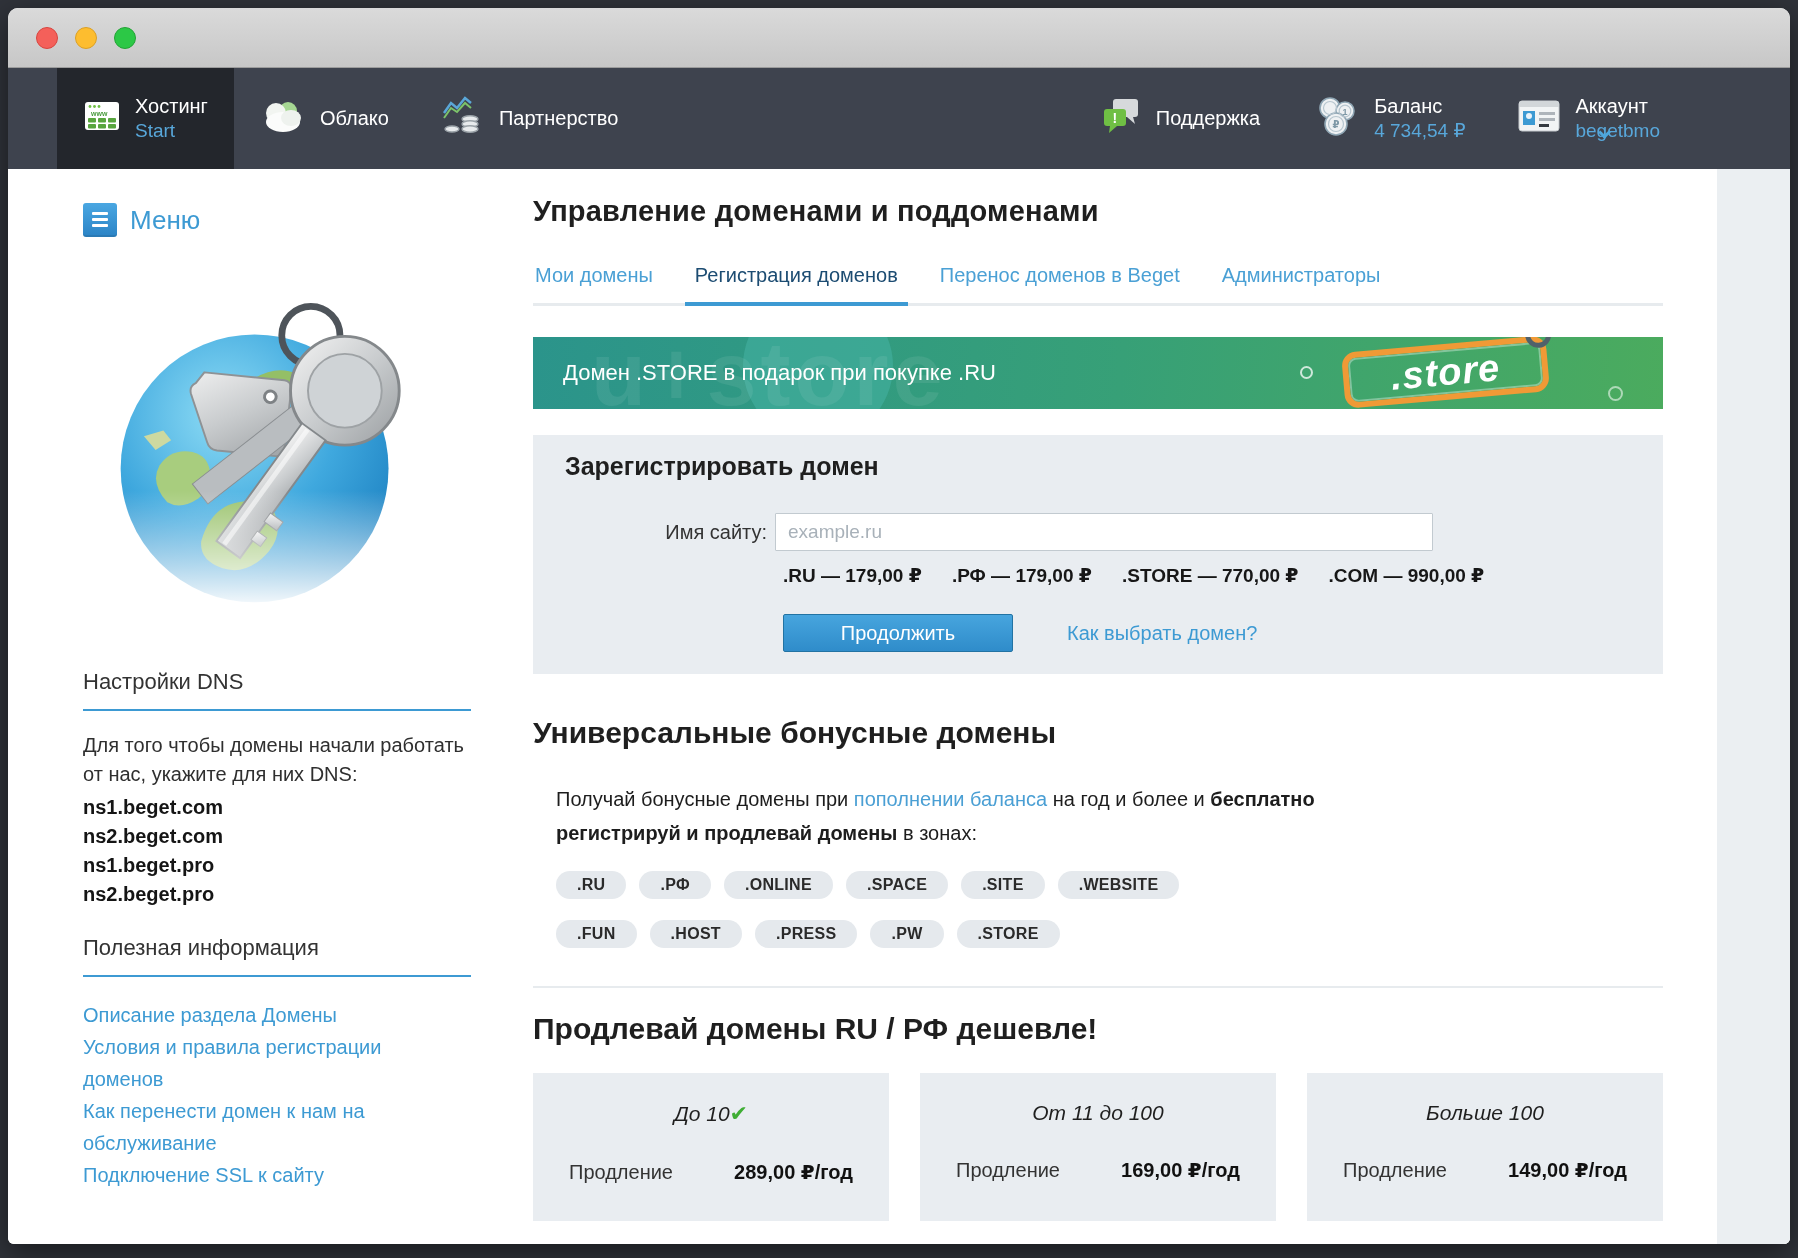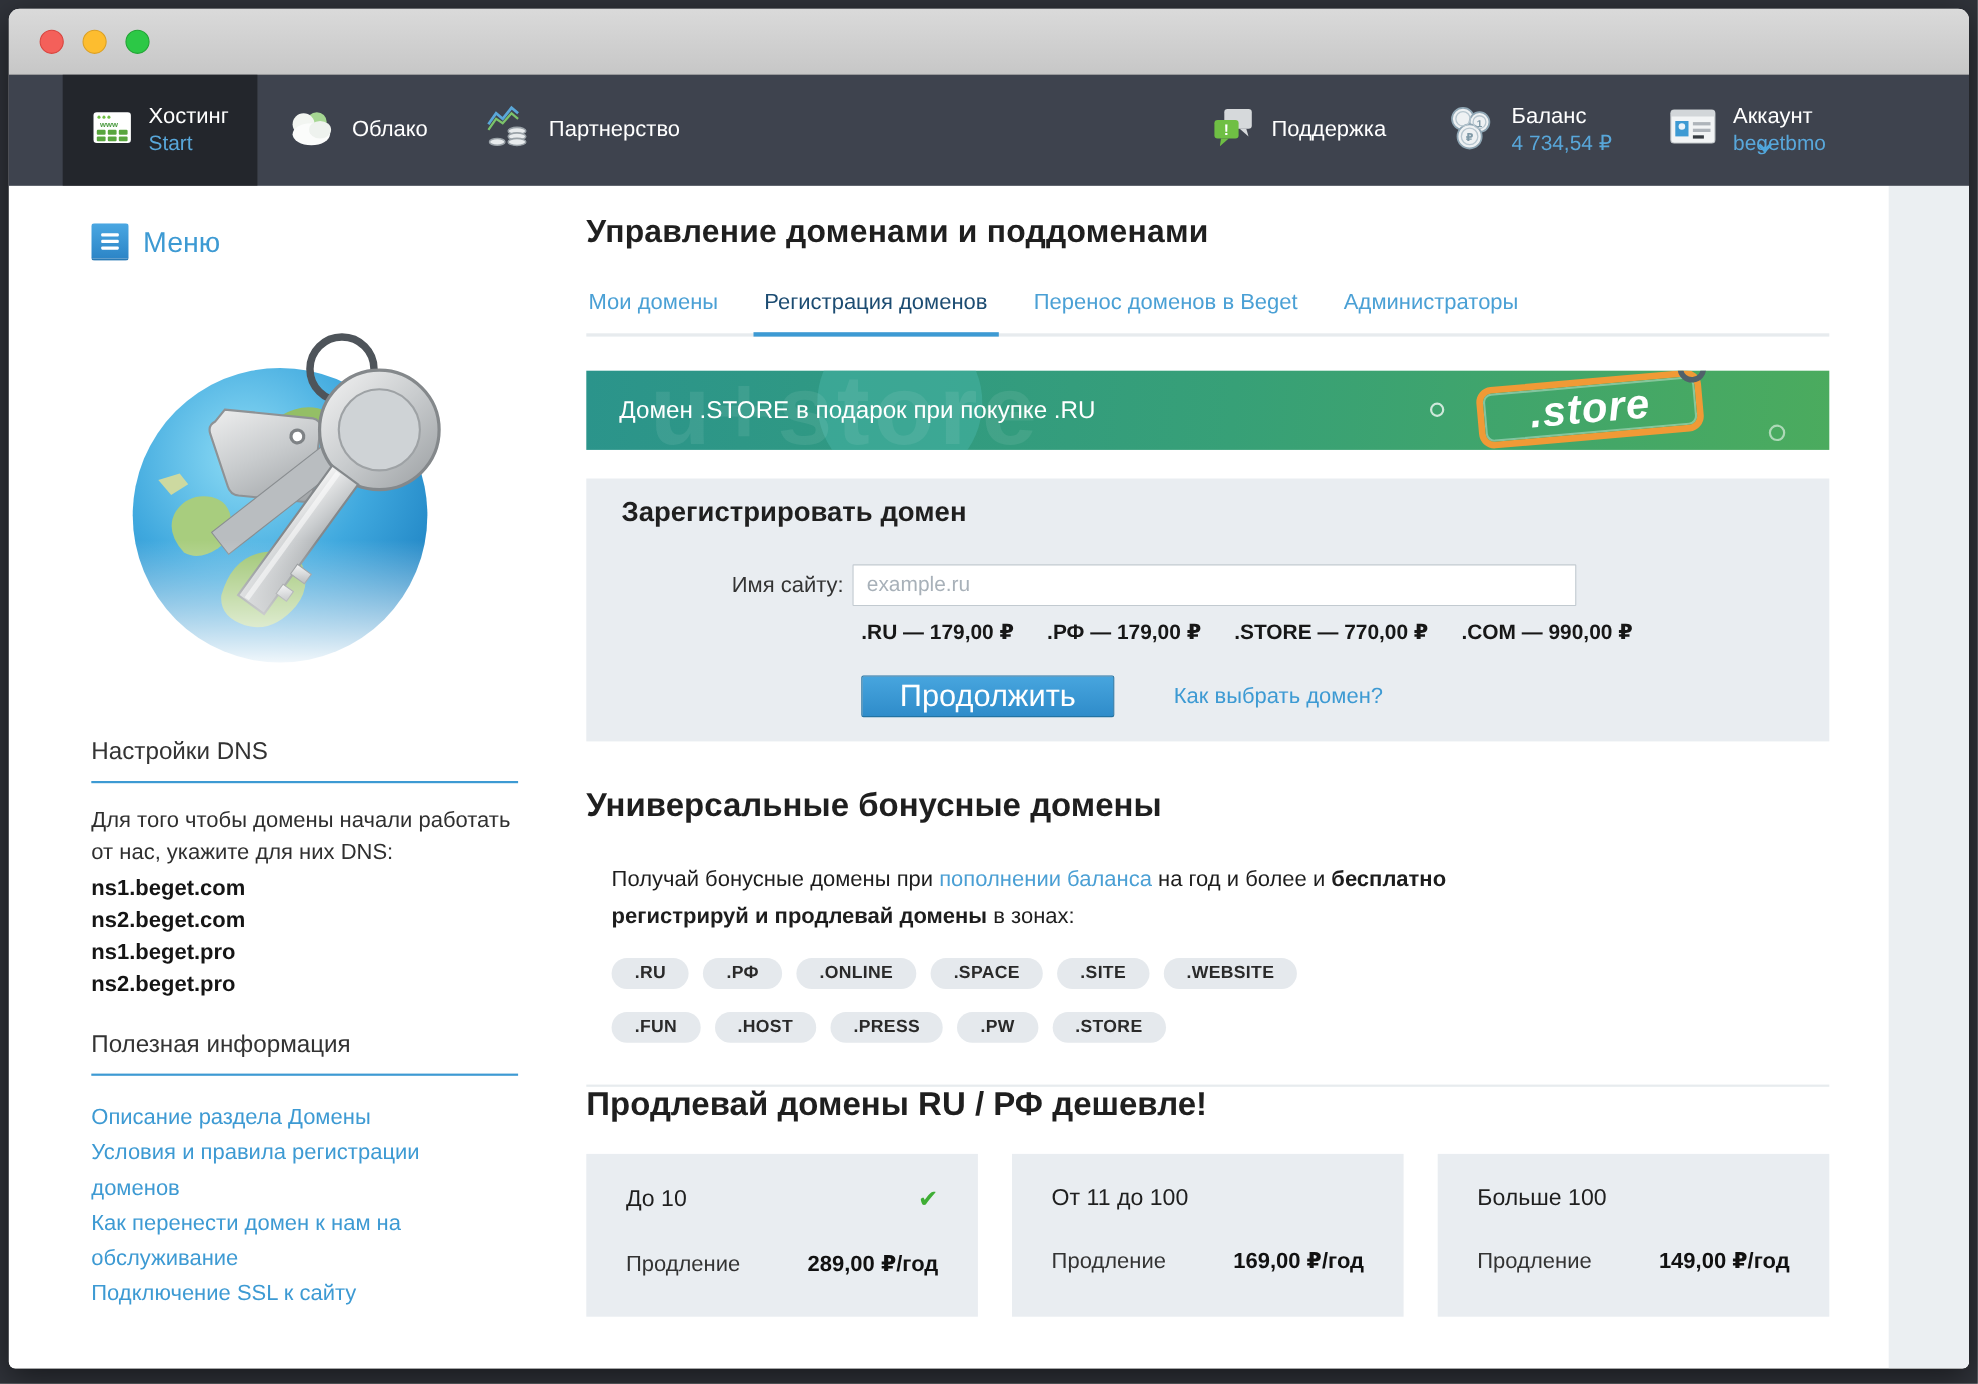--- a/index.html
+++ b/index.html
@@ -113,21 +113,21 @@
   .form-row label { width:210px; text-align:right; font-size:20px; color:#333; padding-right:8px; }
   .form-row input {
     width:658px; height:38px; border:1px solid #c2cad0; border-radius:1px;
     font-size:19px; padding:0 12px; color:#333; outline:none;
     font-family:"Liberation Sans","DejaVu Sans",sans-serif;
   }
   .form-row input::placeholder { color:#a8b1b9; }
   .prices { margin:13px 0 0 218px; display:flex; gap:30px; font-size:19px; font-weight:700; color:#171717; }
   .form-actions { margin:27px 0 0 218px; display:flex; align-items:center; gap:54px; }
   .btn-continue {
-    width:230px; height:38px; color:#fff; font-size:28px; cursor:pointer;
+    width:230px; height:38px; color:#fff; font-size:20px; cursor:pointer;
     background:linear-gradient(#47a5de,#2f8cca); border:1px solid #2273a3; border-radius:2px;
     font-family:"Liberation Sans","DejaVu Sans",sans-serif;
   }
   .help-link { color:#3d9ad3; font-size:20px; text-decoration:none; cursor:pointer; }
   
   .sec-title { font-size:30px; font-weight:700; color:#1f1f1f; }
   .sec-title.bonus-t { margin-top:42px; }
   .bonus { display:flex; margin-top:30px; }
   .bonus-empty {
     width:229px; min-height:165px; padding:0 28px;
@@ -136,25 +136,25 @@
   }
   .bonus-right { margin-left:23px; flex:1; }
   .bonus-text { margin-top:2px; font-size:20px; line-height:1.7; color:#1d1d1d; max-width:820px; }
   .bonus-text a { color:#4a9fd4; text-decoration:none; cursor:pointer; }
   .pills { display:flex; gap:13px; margin-top:21px; }
   .pill {
     background:#e5e9ed; border-radius:15px; padding:5px 21px;
     font-size:16px; font-weight:700; color:#2a2a2a; letter-spacing:.3px; white-space:nowrap;
   }
   .divider { margin-top:38px; height:2px; background:#e7ebee; }
-  .sec-title.renew-t { }
+  .sec-title.renew-t { margin-top:24px; }
   
   .cards { display:flex; gap:31px; margin-top:27px; }
   .card { flex:1; height:148px; padding:28px 36px; }
-  .card-top { display:flex; justify-content:space-between; align-items:center; font-size:21px; color:#1f1f1f; }
+  .card-top { display:flex; justify-content:center; align-items:center; font-size:21px; color:#1f1f1f;font-style:italic; }
   .check { color:#3fae35; font-size:22px; font-weight:700; }
   .card-bottom { display:flex; justify-content:space-between; align-items:baseline; margin-top:33px; }
   .card-bottom .lbl { font-size:20px; color:#333; }
   .card-bottom .price { font-size:20px; font-weight:700; color:#111; }
 </style>
 </head>
 <body>
 
 <div class="screen">
   <div class="window">

